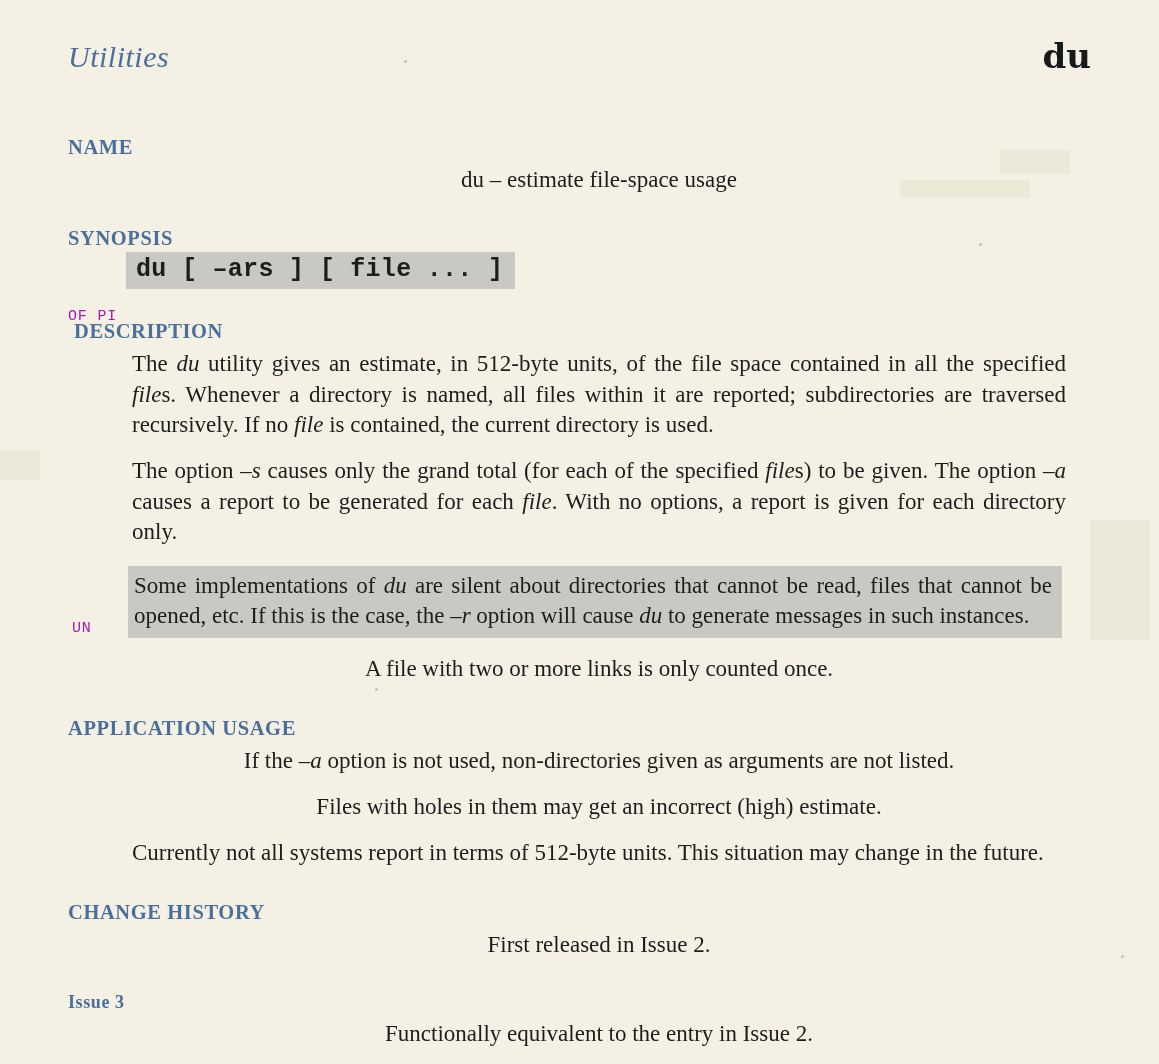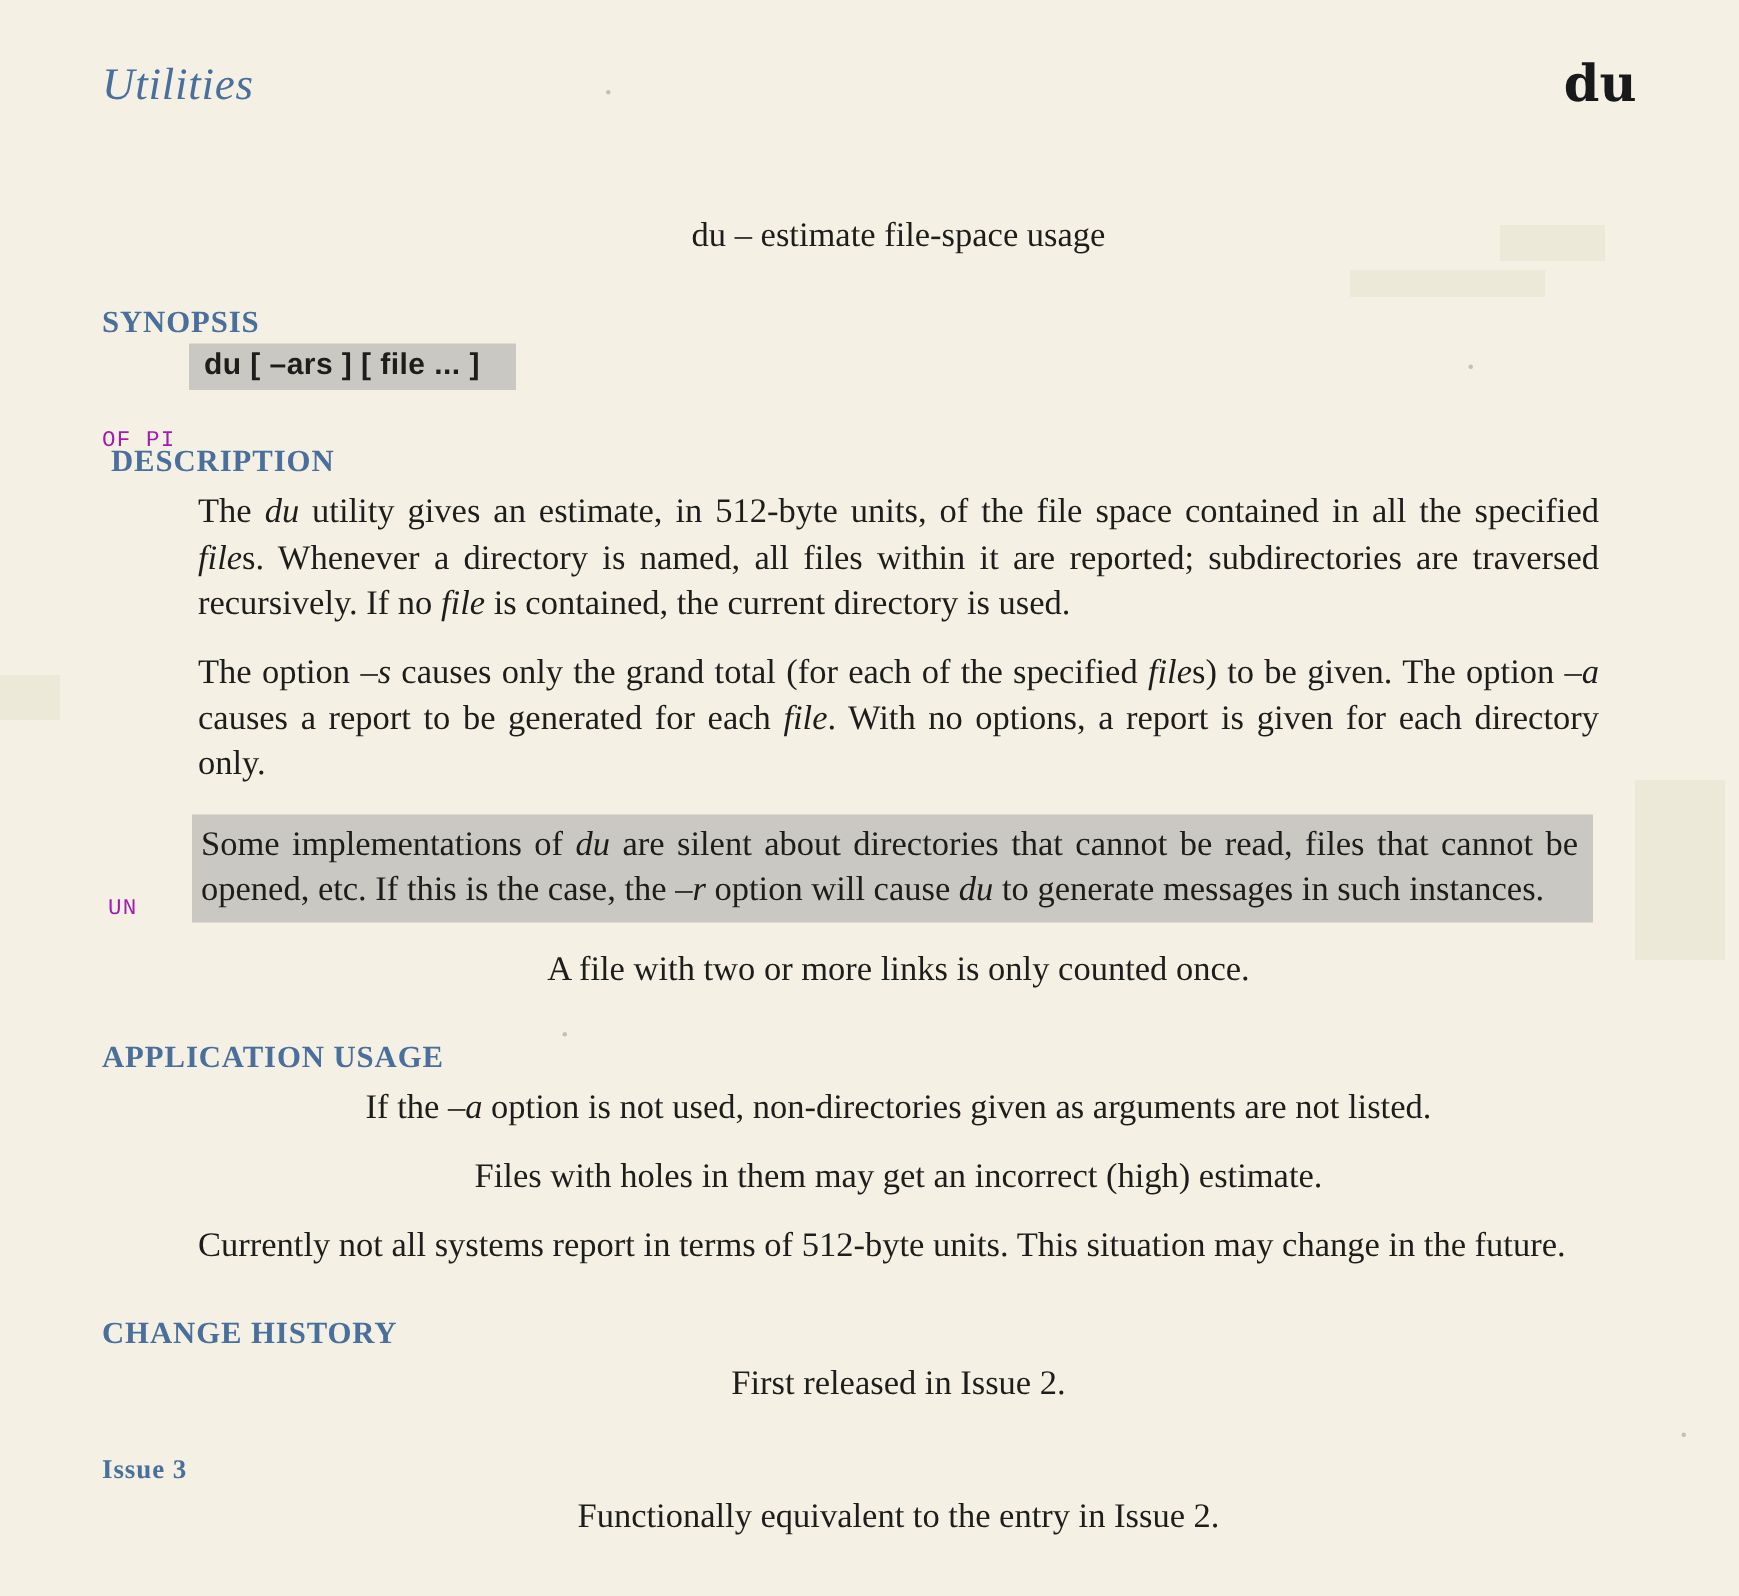--- a/index.html
+++ b/index.html
@@ -114,24 +114,24 @@
     color: #a21caf;
     font-variant: small-caps;
     font-family: Liberation Mono, monospace;
     margin-top: 48px;
   }
   .synopsis-box {
     position: absolute;
     left: 58px;
     top: 0;
     background: #c9c8c2;
-    padding: 3px 24px 5px 10px;
+    padding: 3px 12px 5px 10px;
     font-weight: bold;
-    font-size: 20px;
-    font-family: Liberation Sans, sans-serif;
+    font-size: 25px;
+    font-family: Liberation Mono, monospace;
     letter-spacing: 0.3px;
   }
 
   
   .un-row {
     position: relative;
     margin-top: 18px;
   }
   .un-row .margin-note {
     top: 6px;
@@ -180,20 +180,21 @@
   <div class="dot" style="left:375px; top:688px;"></div>
   <div class="dot" style="left:1121px; top:955px;"></div>
 
   <div class="running-head">
     <div class="left">Utilities</div>
     <div class="right">du</div>
   </div>
 
   <div class="content">
 
+    <div class="sec-head">NAME</div>
     <div class="body-block first no-justify">du – estimate file-space usage</div>
 
     <div class="sec-head spaced">SYNOPSIS</div>
     <div class="synopsis-row">
       <div class="margin-note">OF PI</div>
       <div class="synopsis-box">du [ –ars ] [ file ... ]</div>
     </div>
 
     <div class="sec-head indented spaced">DESCRIPTION</div>
 

